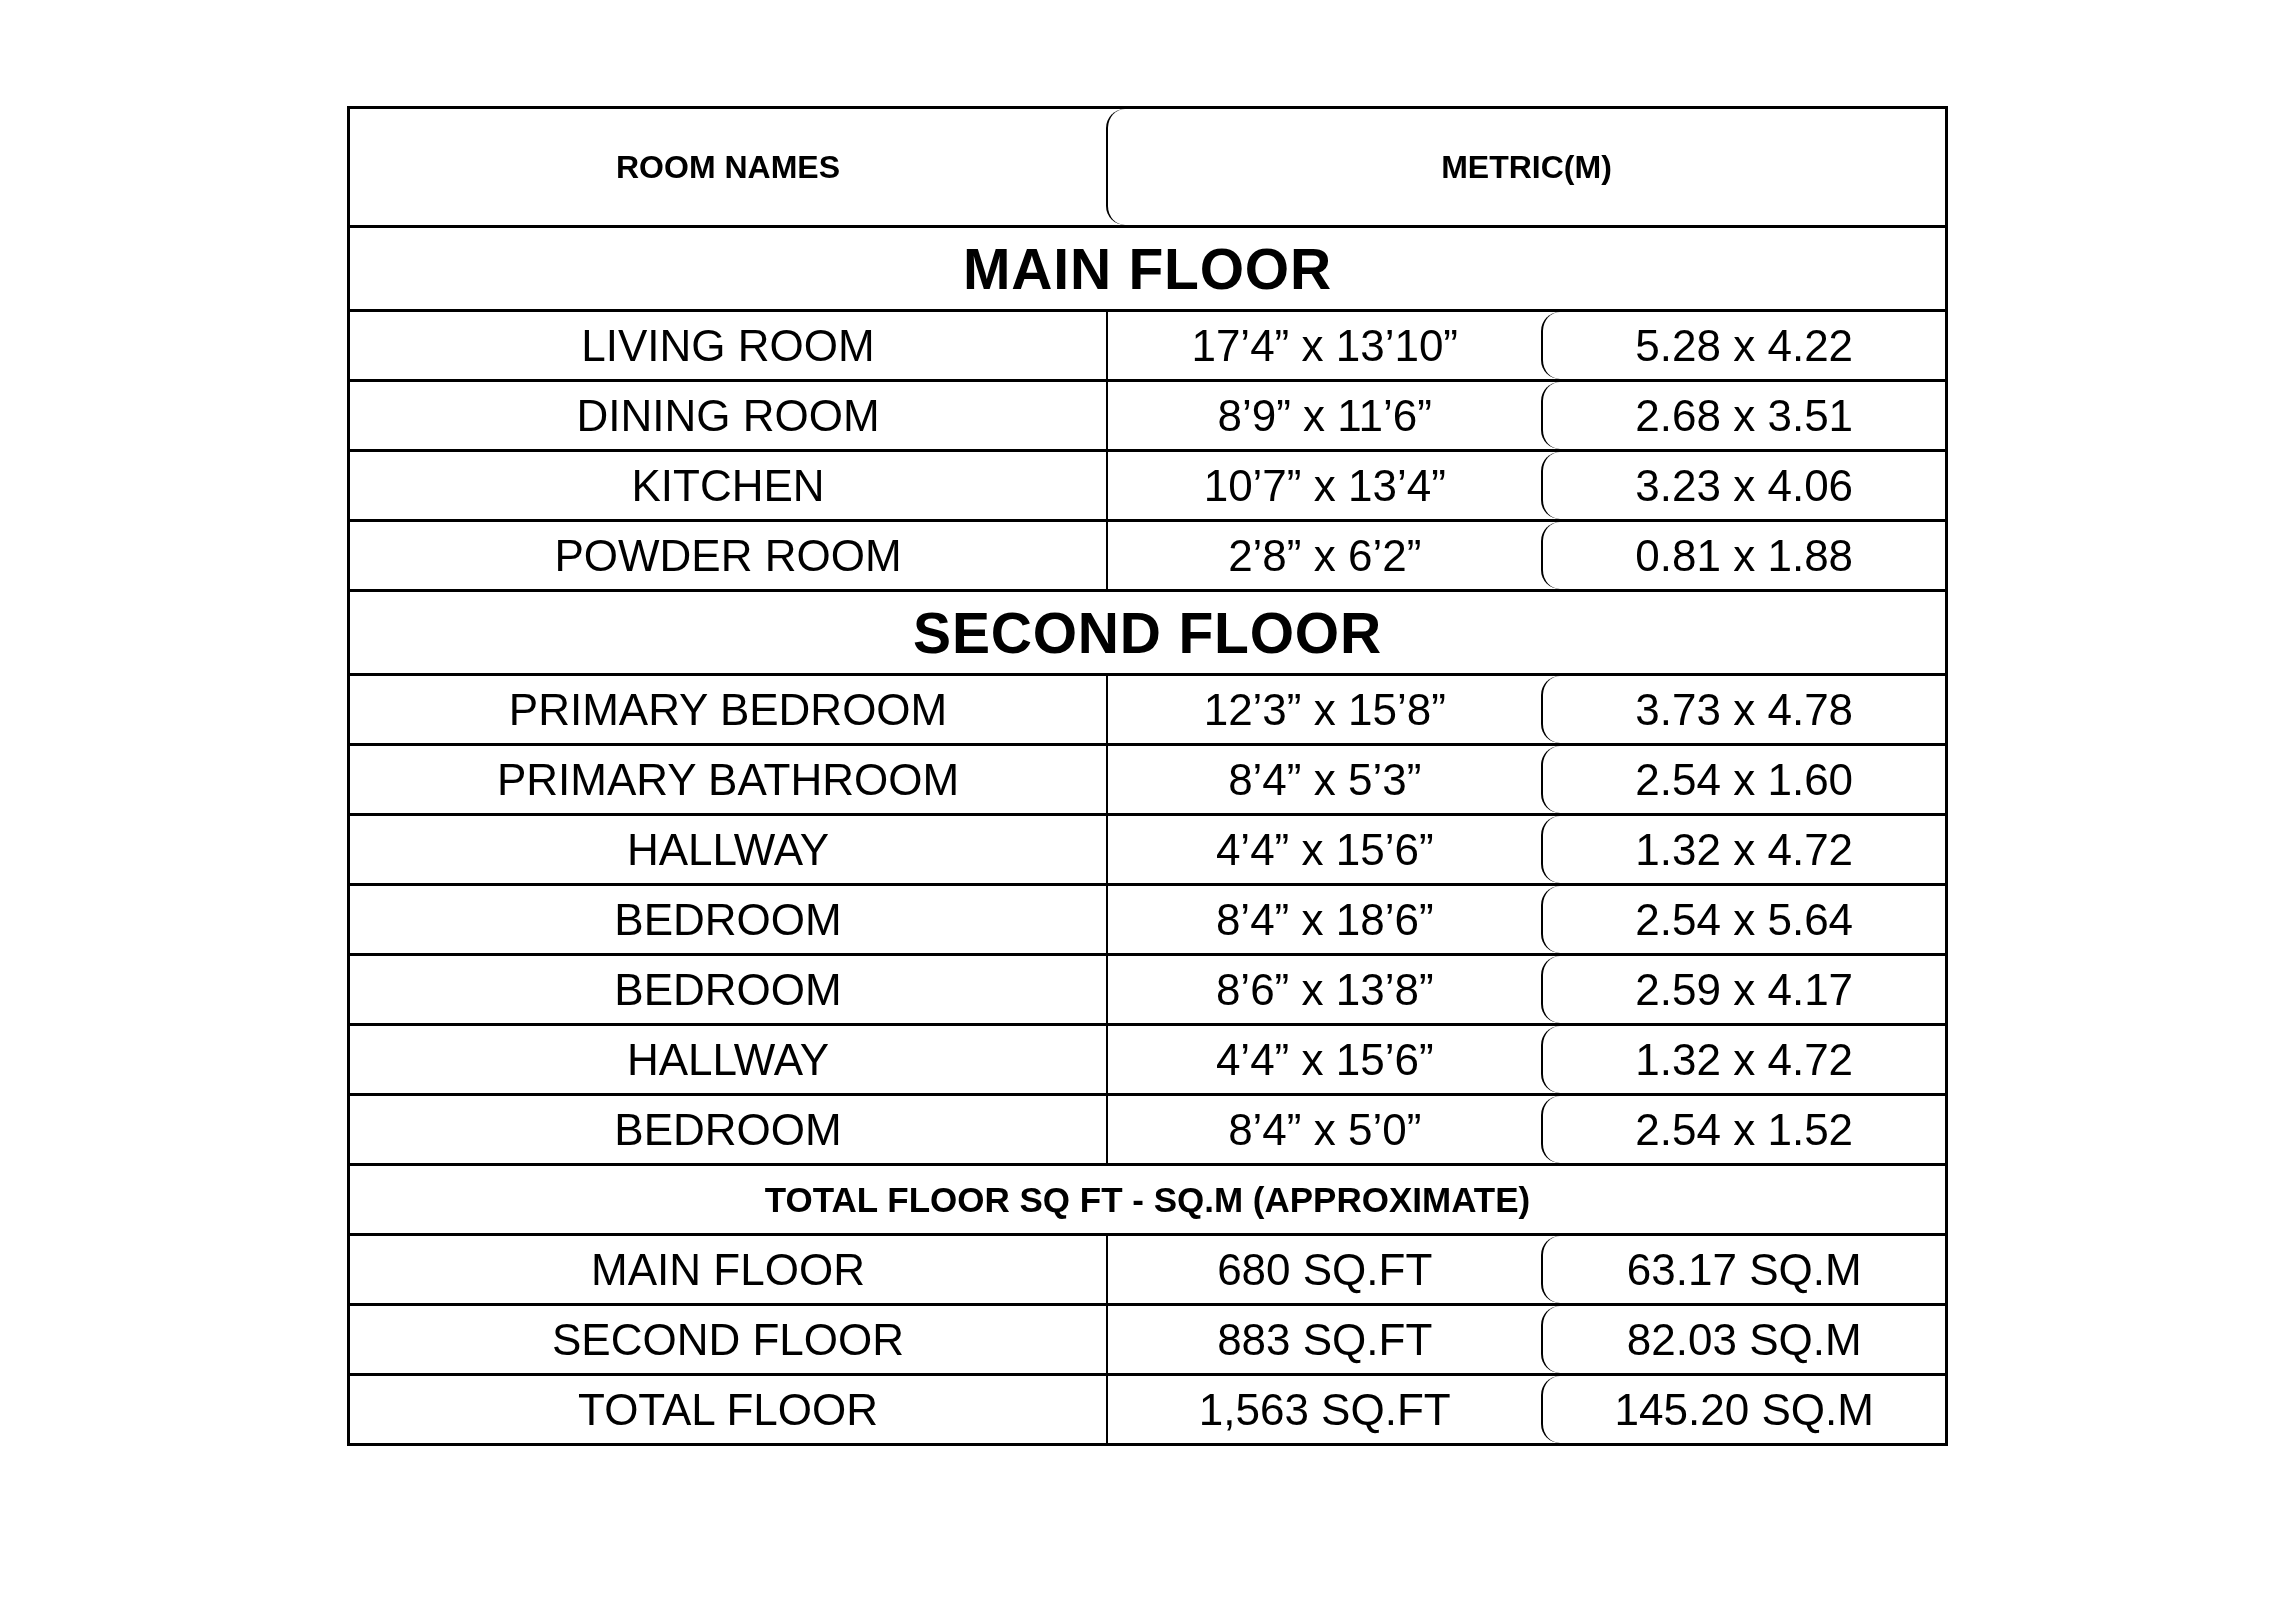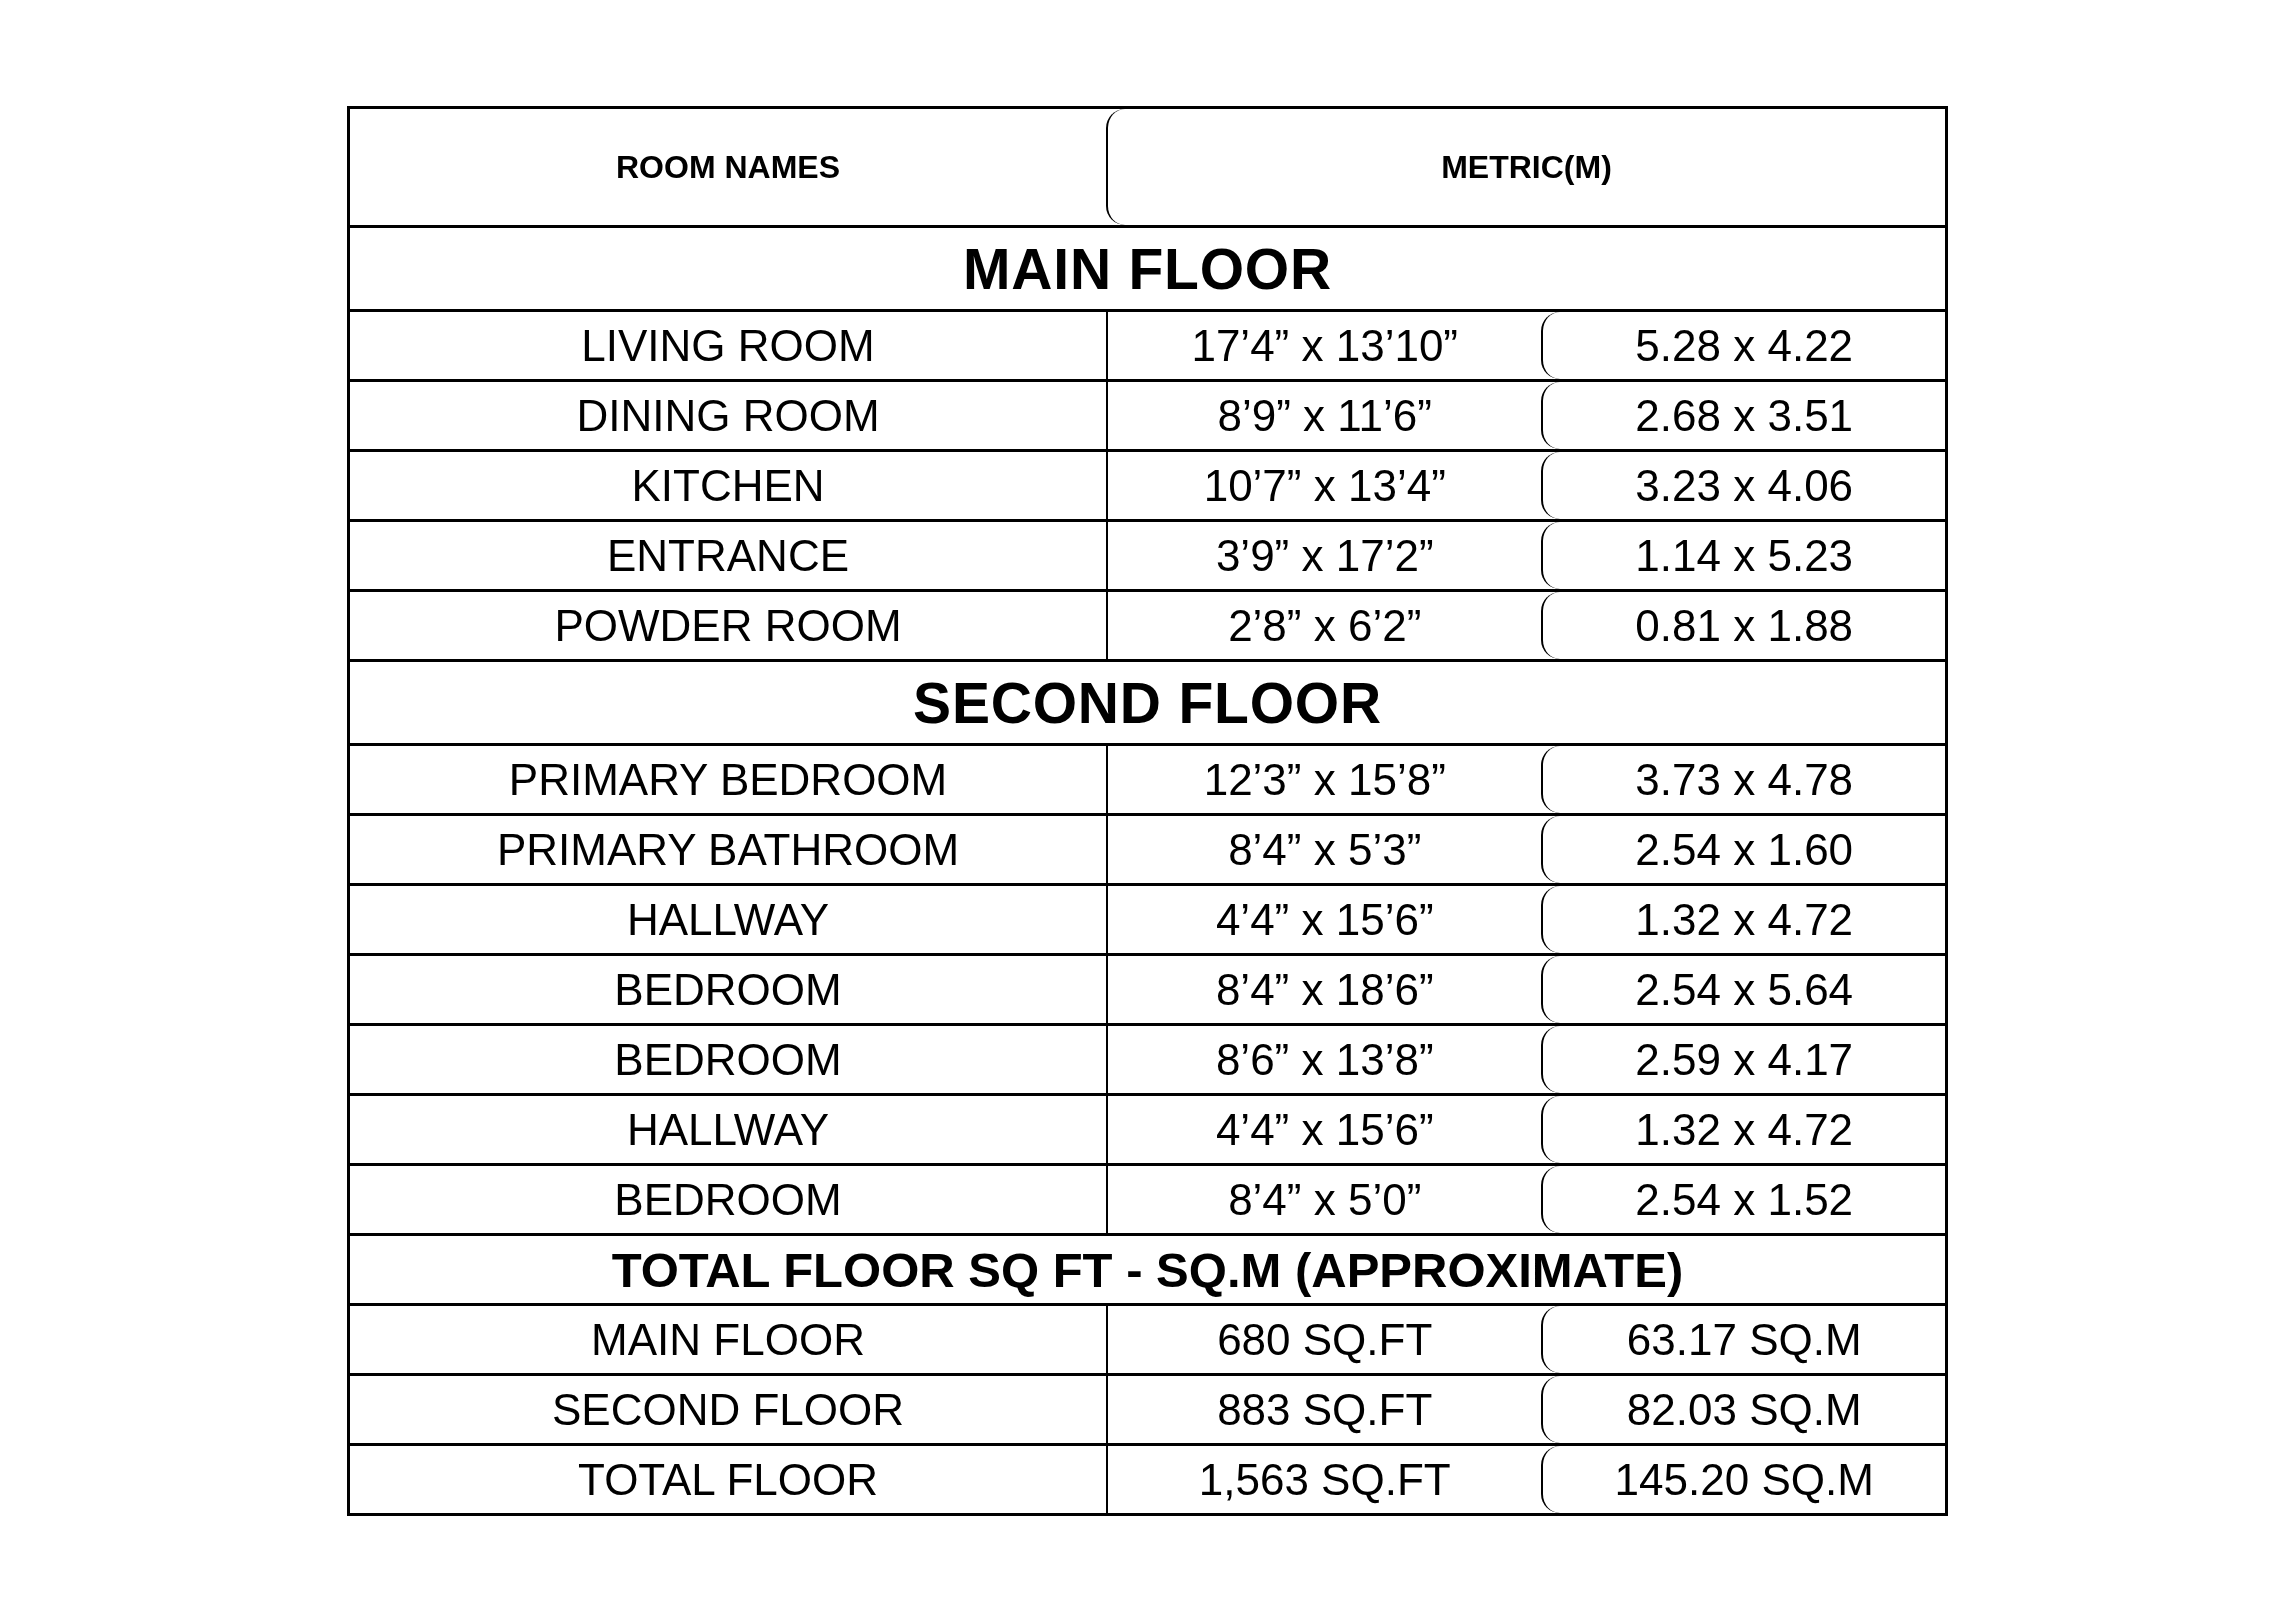--- a/index.html
+++ b/index.html
@@ -43,21 +43,21 @@
   .h-total-banner { height: 67px; }
   .header-cell { font-size: 32px; font-weight: bold; }
   .banner-cell {
     flex: 1 1 100%;
     font-size: 57px;
     font-weight: bold;
     letter-spacing: 0.8px;
   }
   .total-banner-cell {
     flex: 1 1 100%;
-    font-size: 49px;
+    font-size: 35px;
     font-weight: bold;
   }
   .data-cell { font-size: 44px; }
   .watermark {
     position: absolute;
     left: 0;
     right: 0;
     top: 1543px;
     text-align: center;
     font-size: 44px;
@@ -89,25 +89,20 @@
     </div>
     <div class="row h-data">
       <div class="cell c1 data-cell">DINING ROOM</div>
       <div class="cell c2 data-cell">8’9” x 11’6”</div>
       <div class="cell c3 data-cell">2.68 x 3.51</div>
     </div>
     <div class="row h-data">
       <div class="cell c1 data-cell">KITCHEN</div>
       <div class="cell c2 data-cell">10’7” x 13’4”</div>
       <div class="cell c3 data-cell">3.23 x 4.06</div>
-    </div>
-    <div class="row h-data">
-      <div class="cell c1 data-cell">ENTRANCE</div>
-      <div class="cell c2 data-cell">3’9” x 17’2”</div>
-      <div class="cell c3 data-cell">1.14 x 5.23</div>
     </div>
     <div class="row h-data">
       <div class="cell c1 data-cell">POWDER ROOM</div>
       <div class="cell c2 data-cell">2’8” x 6’2”</div>
       <div class="cell c3 data-cell">0.81 x 1.88</div>
     </div>
 
     <div class="row h-banner">
       <div class="cell banner-cell">SECOND FLOOR</div>
     </div>

